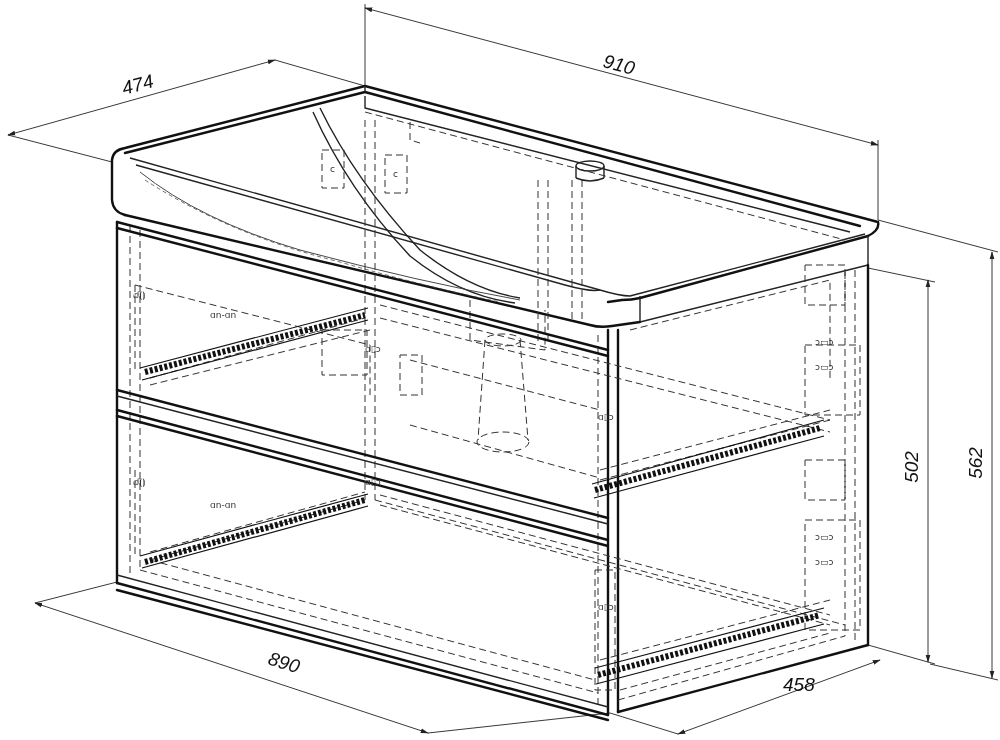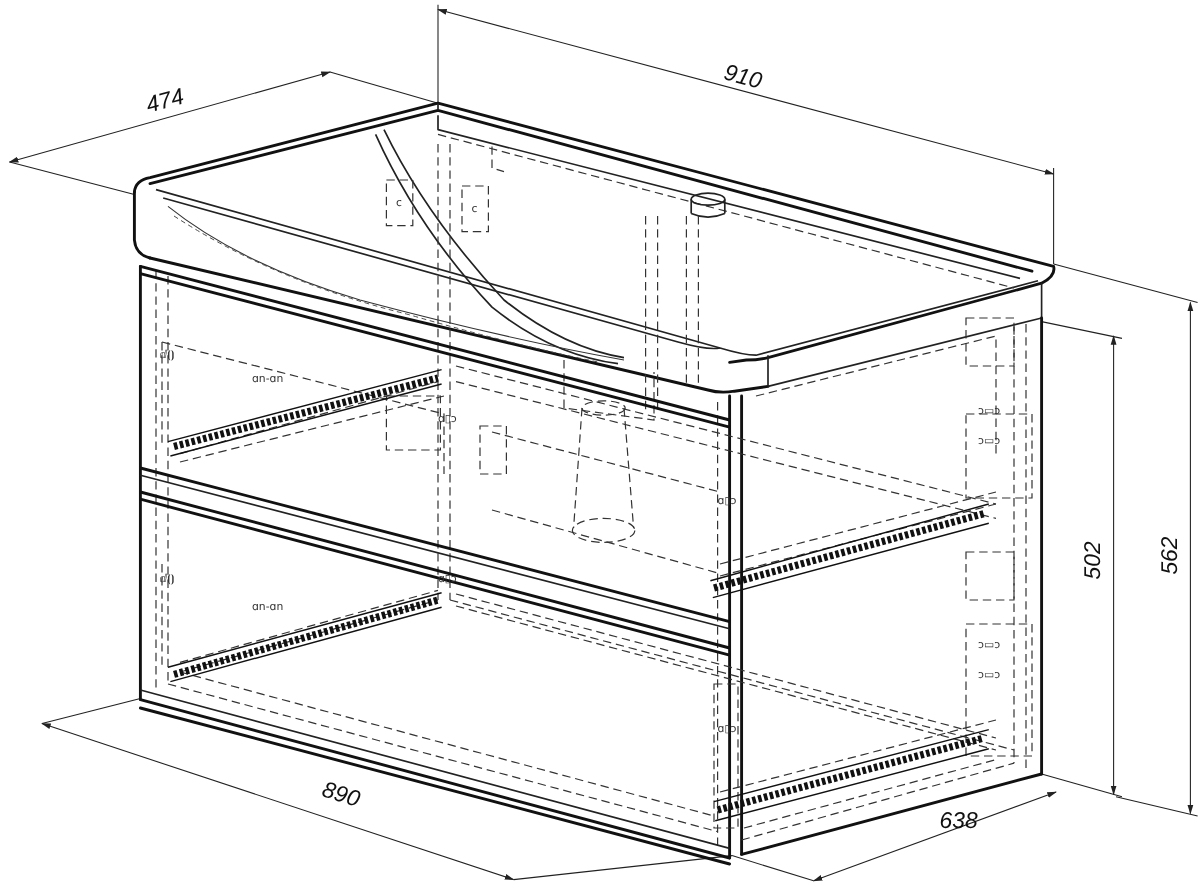--- a/index.html
+++ b/index.html
@@ -184,13 +184,13 @@
     <text x="210" y="318">ɑn-ɑn</text>
     <text x="210" y="508">ɑn-ɑn</text>
   </g>
 </svg>
 
 <span class="dim-label" style="left:122px; top:74px; transform: rotate(-15deg);">474</span>
 <span class="dim-label" style="left:603px; top:54px; transform: rotate(15deg);">910</span>
 <span class="dim-label" style="left:896px; top:456px; transform: rotate(-90deg);">502</span>
 <span class="dim-label" style="left:960px; top:452px; transform: rotate(-90deg);">562</span>
 <span class="dim-label" style="left:268px; top:652px; transform: rotate(17deg);">890</span>
-<span class="dim-label" style="left:783px; top:674px;">638</span>
+<span class="dim-label" style="left:783px; top:674px;">458</span>
 
 </body></html>

